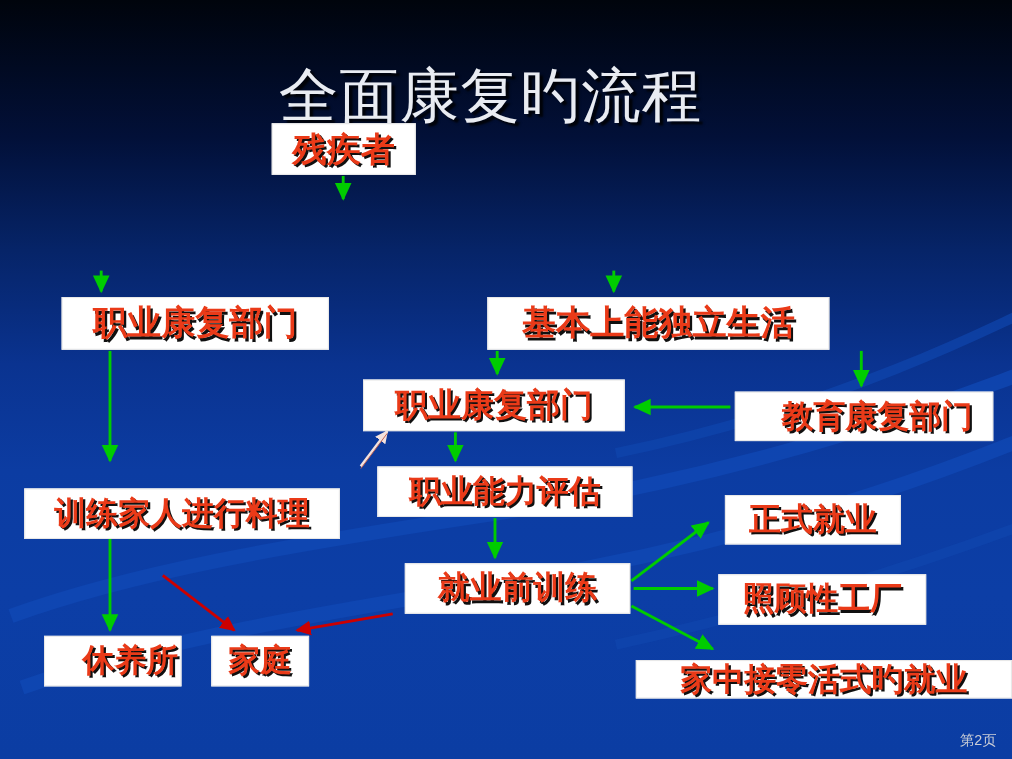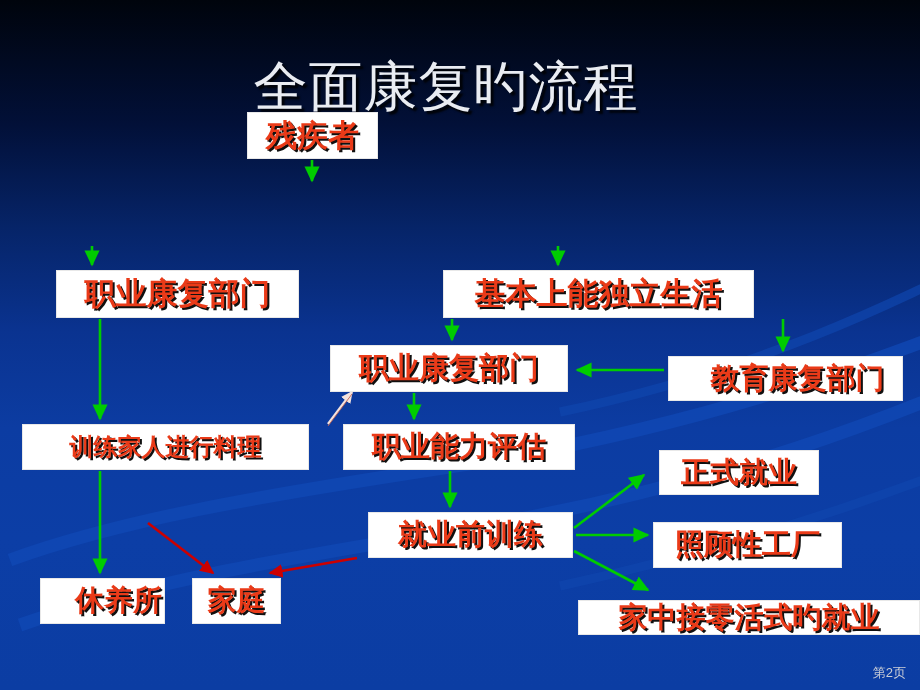--- a/index.html
+++ b/index.html
@@ -161,21 +161,21 @@
 
 
   <div class="node" style="left:56px; top:270px; width:243px; height:48px; font-size:31px;">职业康复部门</div>
 
   <div class="node" style="left:443px; top:270px; width:311px; height:48px; font-size:31px;">基本上能独立生活</div>
 
   <div class="node" style="left:330px; top:345px; width:238px; height:47px; font-size:30px;">职业康复部门</div>
 
   <div class="node" style="left:668px; top:356px; width:235px; height:45px; font-size:29px;padding-left:24px;">教育康复部门</div>
 
-  <div class="node" style="left:22px; top:424px; width:287px; height:46px; font-size:24px;">训练家人进行料理</div>
+  <div class="node" style="left:22px; top:444px; width:287px; height:46px; font-size:29px;">训练家人进行料理</div>
 
   <div class="node" style="left:343px; top:424px; width:232px; height:46px; font-size:29px;">职业能力评估</div>
 
   <div class="node" style="left:659px; top:450px; width:160px; height:45px; font-size:29px;">正式就业</div>
 
   <div class="node" style="left:653px; top:522px; width:189px; height:46px; font-size:29px;">照顾性工厂</div>
 
   <div class="node" style="left:368px; top:512px; width:205px; height:46px; font-size:29px;">就业前训练</div>
 
   <div class="node" style="left:40px; top:578px; width:125px; height:46px; font-size:29px;padding-left:32px;">休养所</div>

